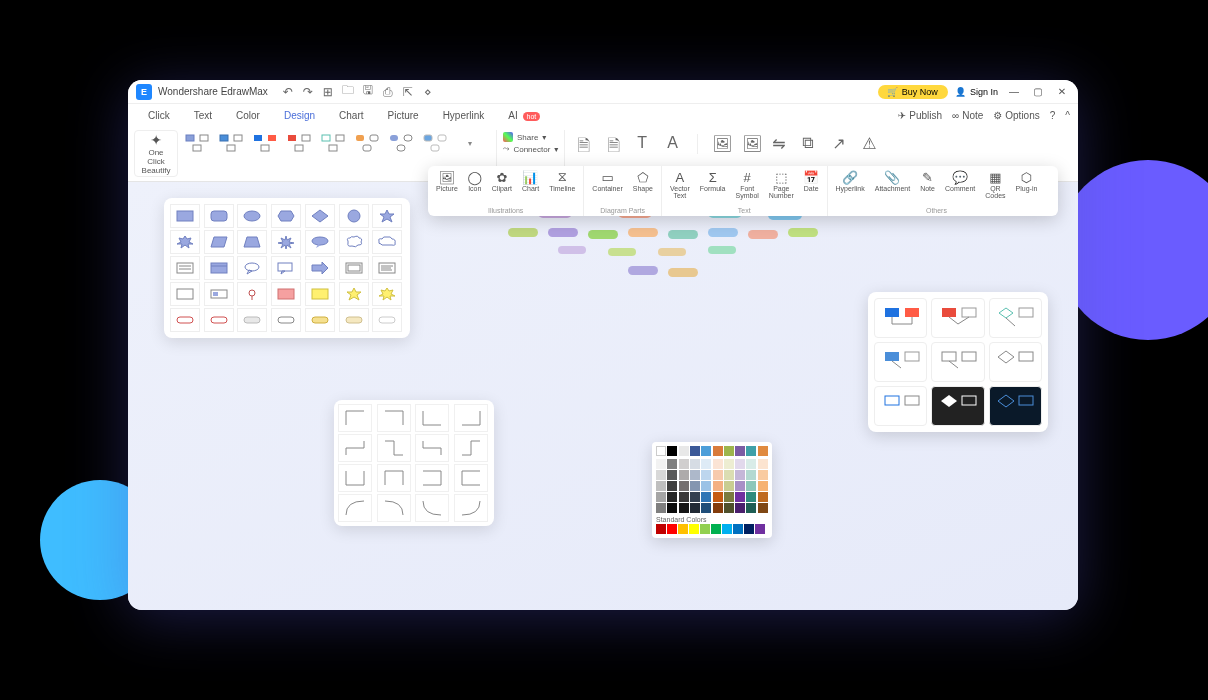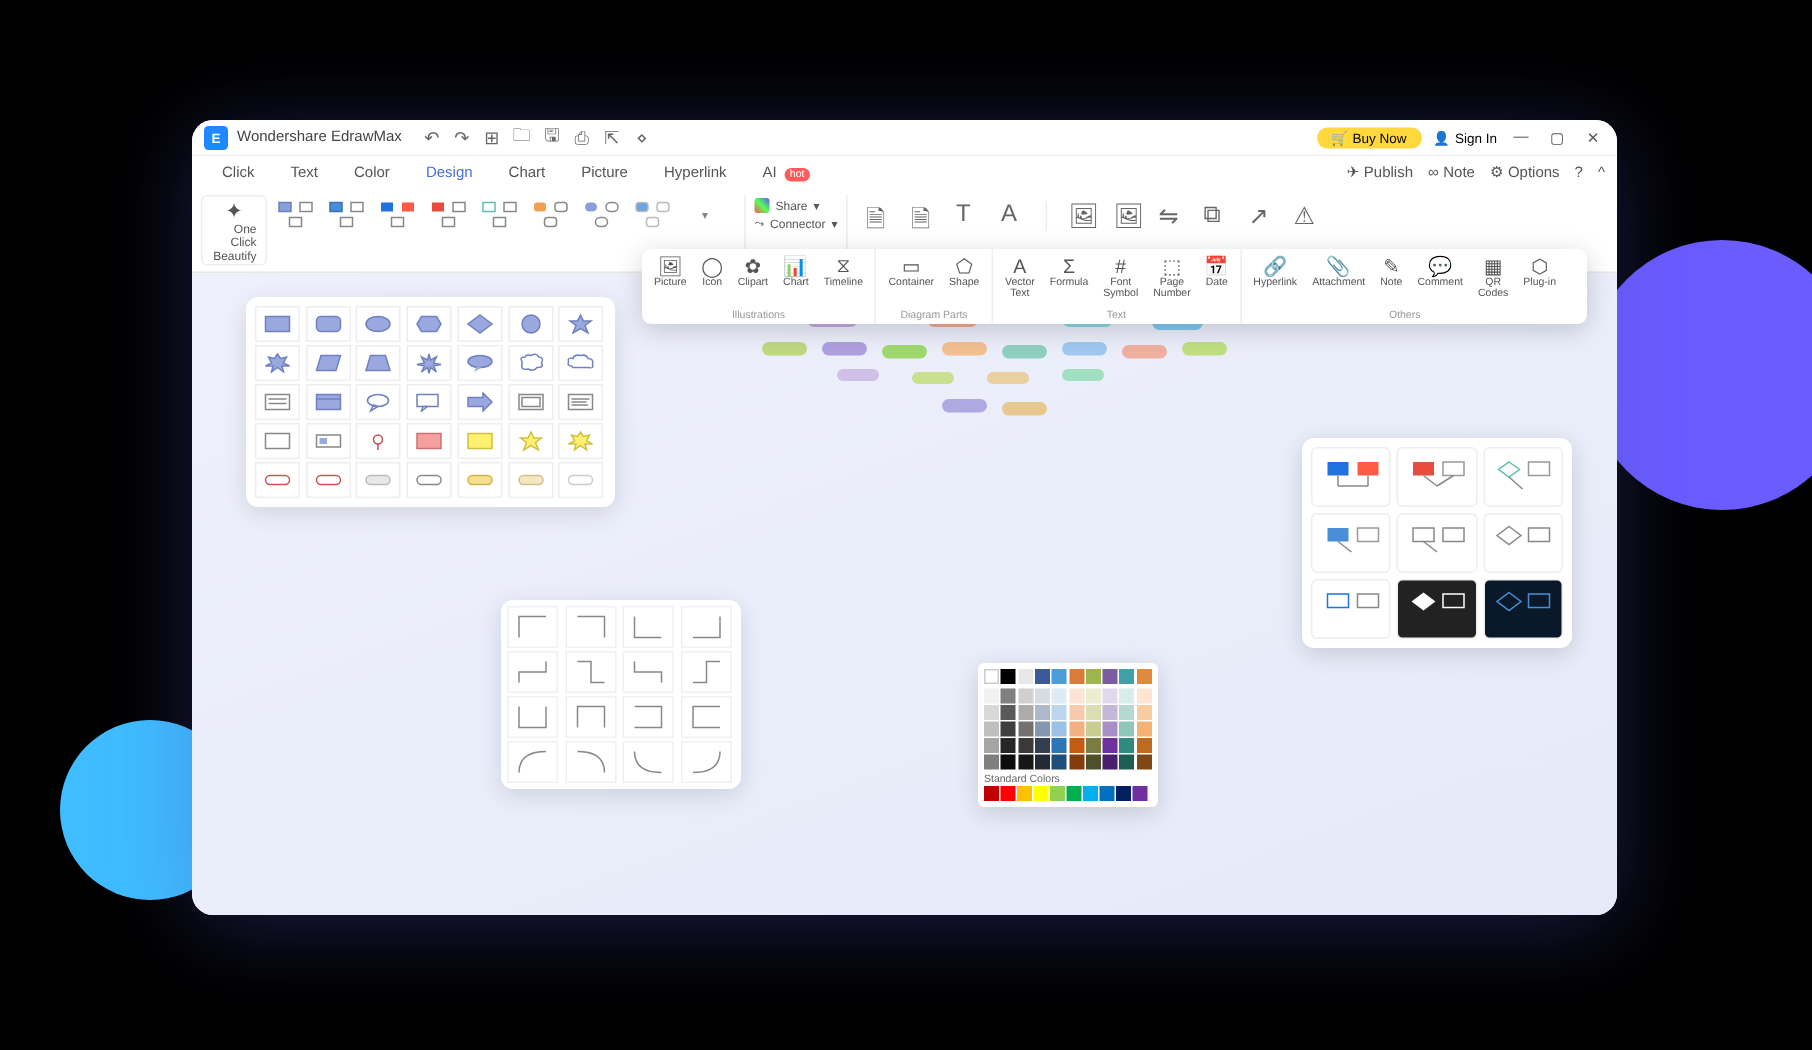--- a/index.html
+++ b/index.html
@@ -145,21 +145,21 @@
           <span>Options</span>
         </div>
       <div class="menu-right-item">?</div>
       <div class="menu-right-item">^</div>
     </div>
   </div>
 
   <div class="ribbon">
     <div class="ribbon-big">
       <span style="font-size:14px">✦</span>
-      <span style="text-align:right;white-space:pre-line">One Click
+      <span style="text-align:center;white-space:pre-line">One Click
 Beautify</span>
     </div>
     <div style="display:flex;gap:2px;flex-wrap:wrap;width:310px">
       <div class="ribbon-theme">
           <svg class="theme-svg" viewBox="0 0 28 20">
             <rect x="2" y="2" width="8" height="6" fill="#8aa0d9" stroke="#6a7fc0"></rect>
             <rect x="16" y="2" width="8" height="6" fill="#fff" stroke="#888"></rect>
             <rect x="9" y="12" width="8" height="6" fill="#fff" stroke="#888"></rect>
           </svg>
         </div>

